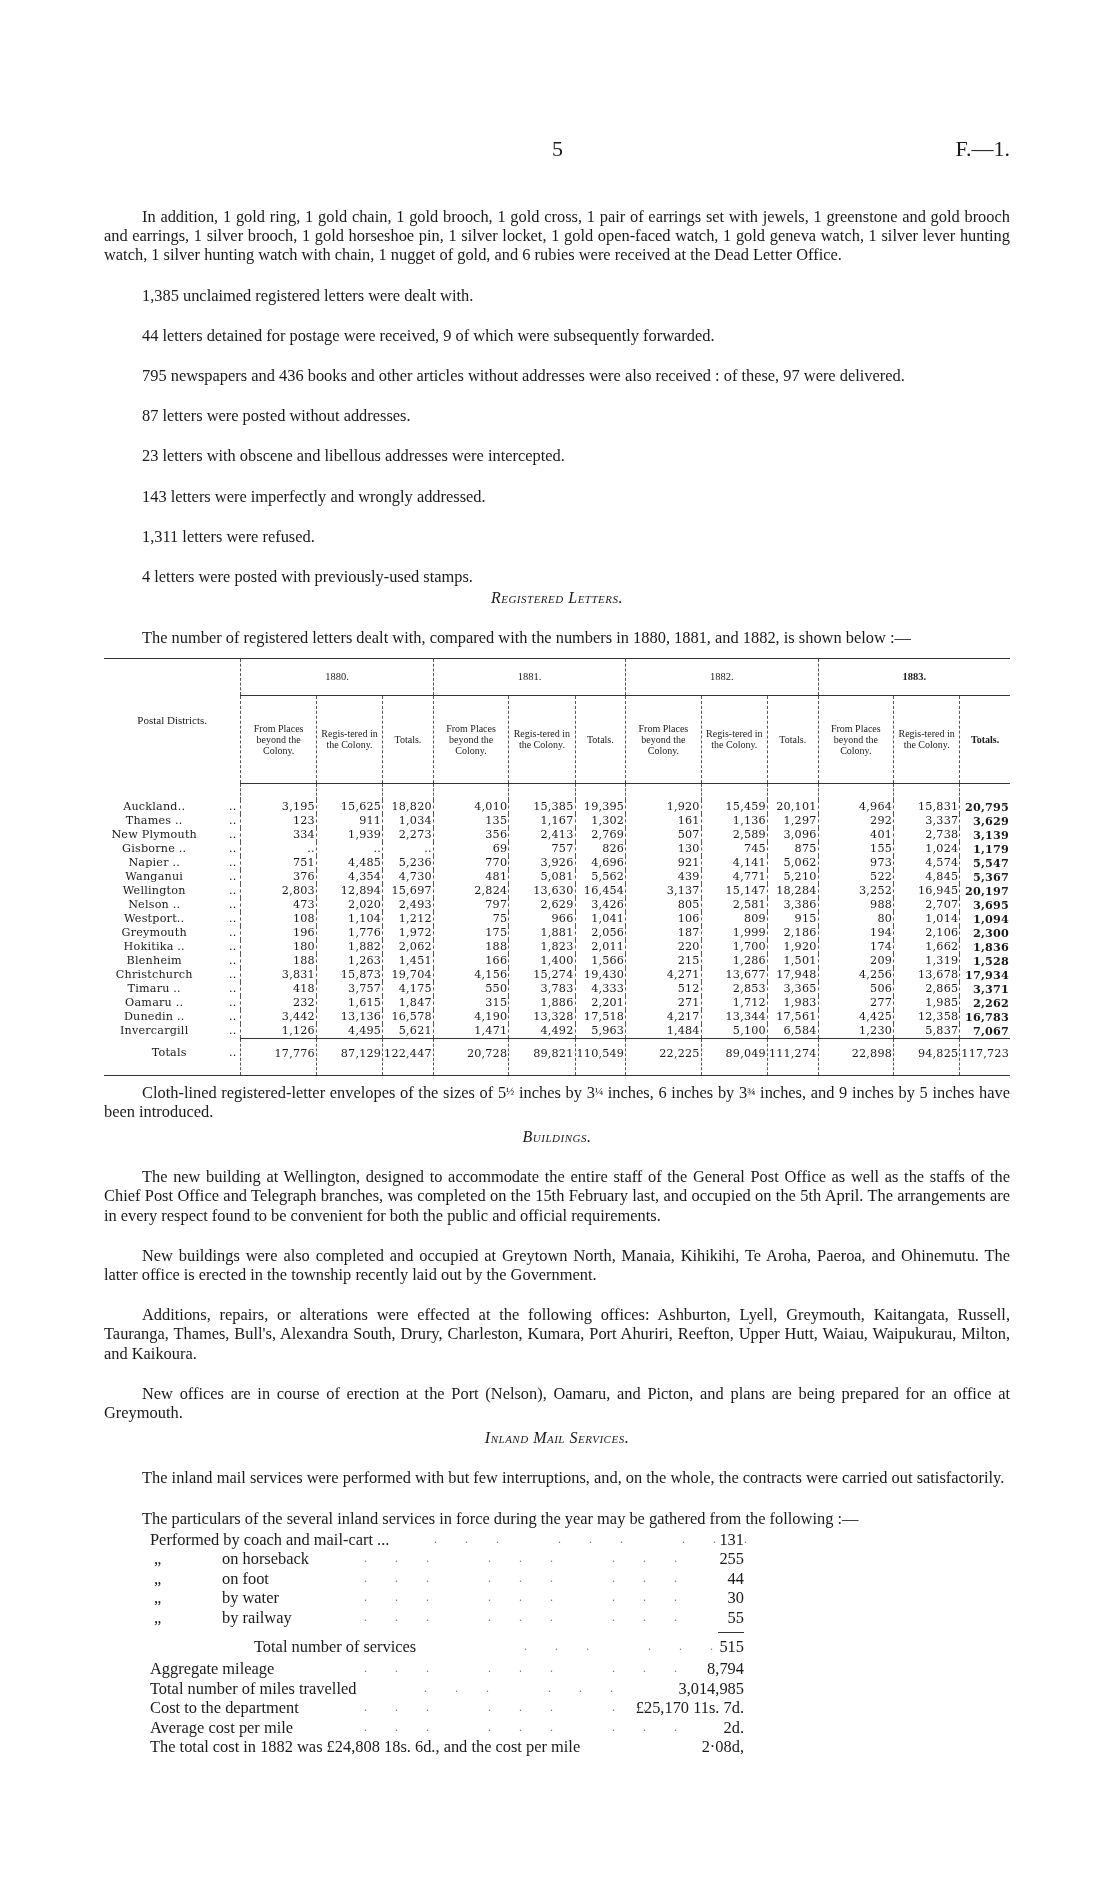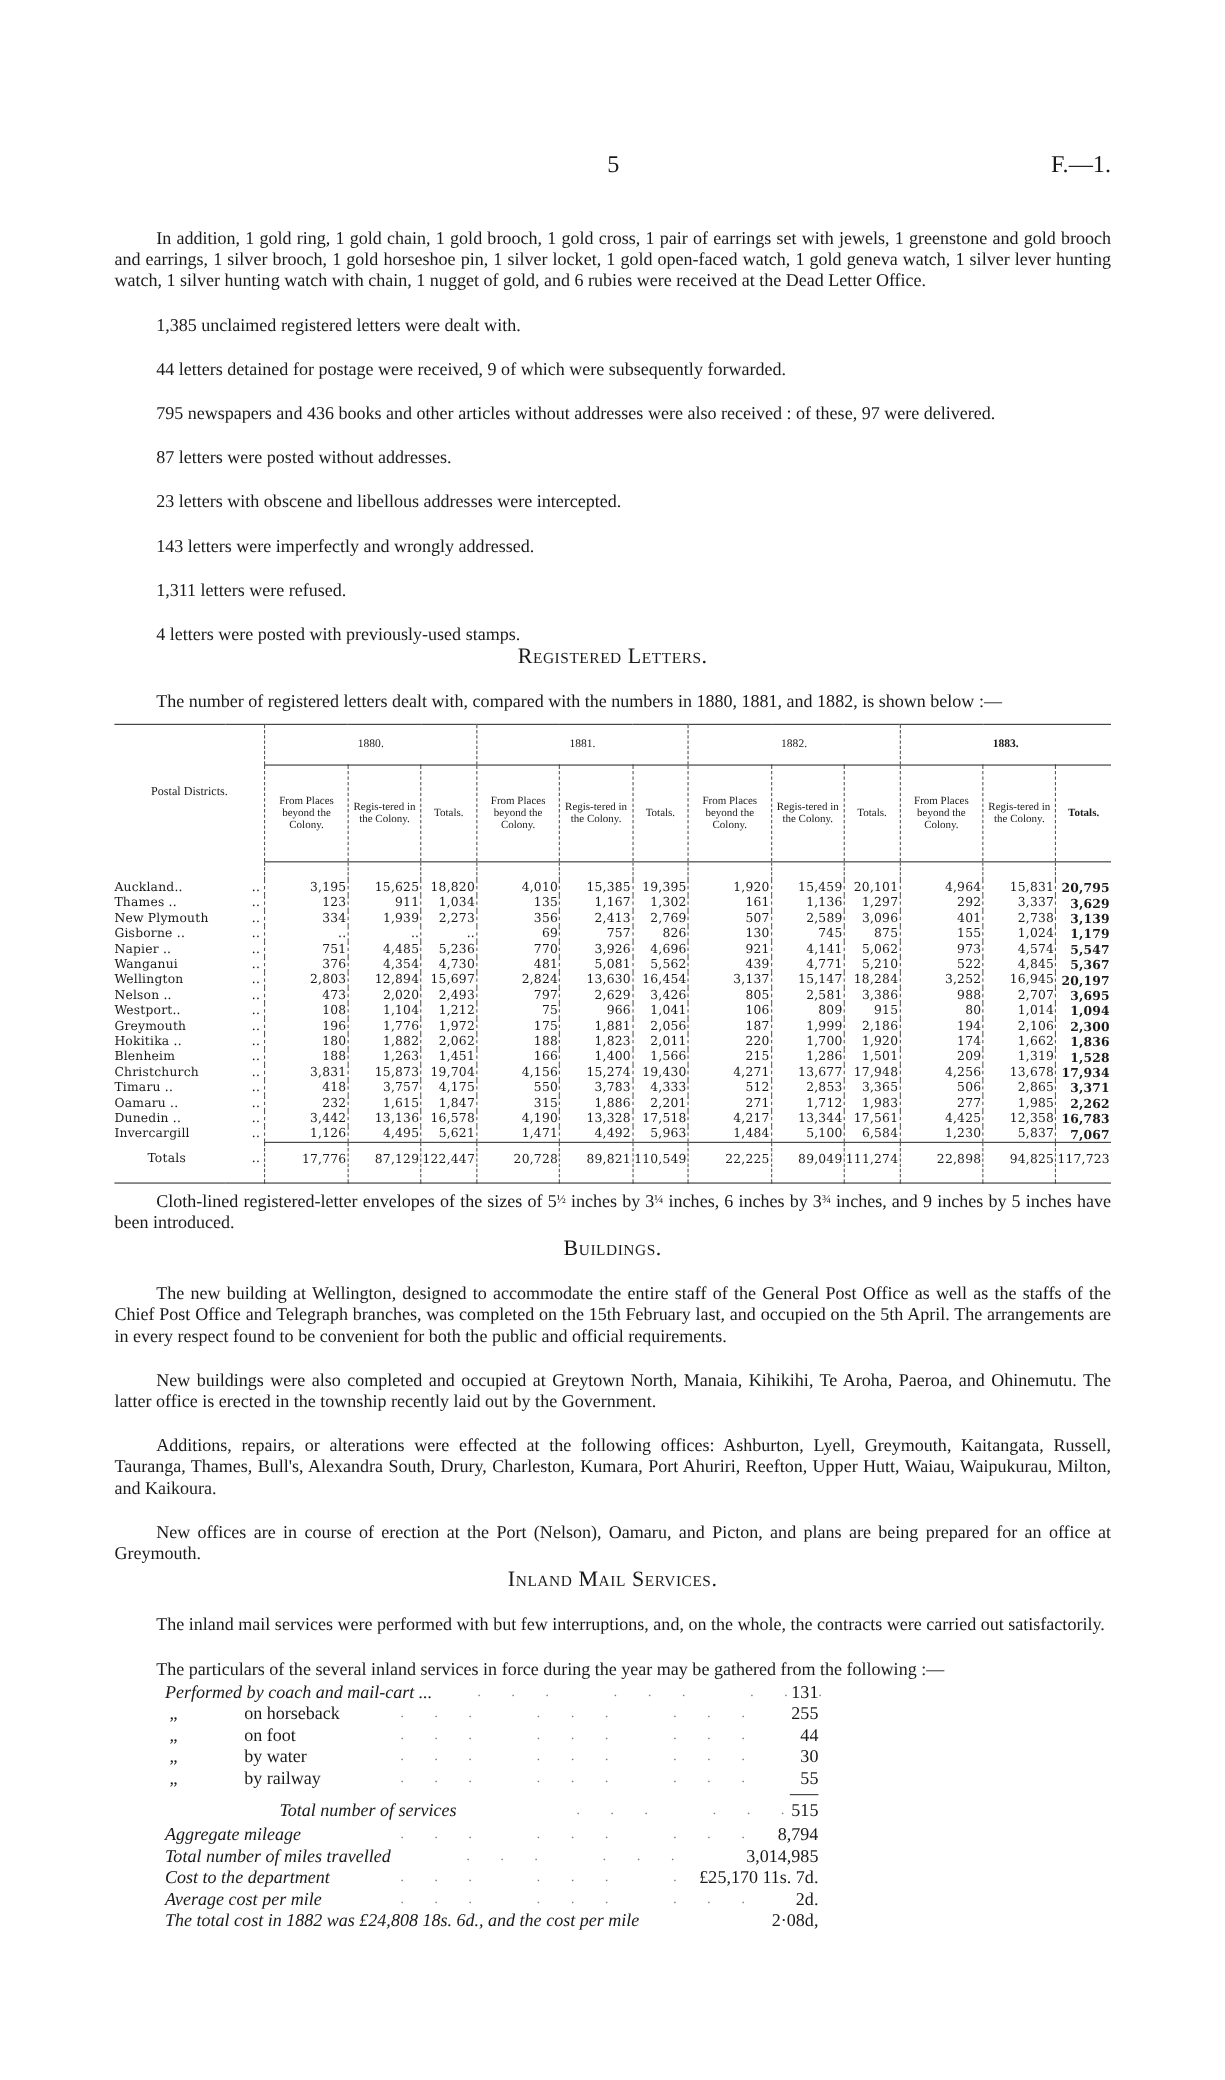--- a/index.html
+++ b/index.html
@@ -8,41 +8,41 @@
     font-family: "Liberation Serif", "DejaVu Serif", serif;
     color: #1a1a1a;
   }
   .page { position: absolute; left: 104px; top: 0; width: 906px; }
   .hdr { position: absolute; top: 136px; left: 0; width: 906px; height: 30px; font-size: 22px; }
   .hdr .pgnum { position: absolute; left: 448px; top: 0; }
   .hdr .ref { position: absolute; right: 0; top: 0; }
   .body { position: absolute; top: 186px; left: 0; width: 906px; font-size: 16.4px; line-height: 19.2px; }
   p { margin: 0; text-align: justify; }
   p.ind { text-indent: 38px; margin-top: 21px; }
-  .heading { text-align: center; font-variant: small-caps; letter-spacing: 0.5px; margin: 2px 0 0 0; font-size: 20px; }
+  .heading { text-align: center; font-variant: small-caps; letter-spacing: 0.5px; margin: 2px 0 0 0; font-size: 16px; font-style: italic; }
   
   .reg-table { margin-top: 10px; width: 906px; border-collapse: collapse; font-size: 12.6px; line-height: 14px; }
   .reg-table th { font-weight: normal; font-size: 10px; line-height: 11px; padding: 0; }
   .reg-table th.year { height: 36px; vertical-align: middle; border-bottom: 1px solid #333; font-size: 10.5px; }
   .reg-table th.sub { height: 87px; vertical-align: middle; }
   .reg-table th.district { font-size: 11px; width: 162px; text-align: center; }
   .reg-table thead tr:last-child th { border-bottom: 1.5px solid #333; }
   .reg-table tr.toprule td { border-top: 1.5px solid #333; height: 0; padding: 0; }
   .reg-table td { padding: 0 1px; text-align: right; white-space: nowrap; font-family: "DejaVu Serif", serif; font-size: 11.2px; letter-spacing: 0.2px; }
-  .reg-table td.name { text-align: left; font-family: "DejaVu Serif", serif; padding-left: 0; }
+  .reg-table td.name { text-align: center; font-family: "DejaVu Serif", serif; padding-left: 0; }
   .reg-table td.dots { text-align: right; padding-right: 4px; width: 30px; }
   .vl { border-left: 1px dashed #555; }
   .reg-table tr.spacer td { height: 16px; }
   .reg-table tr.totals td { padding-top: 8px; padding-bottom: 14px; }
   .reg-table tr.totals td.val { border-top: 1px solid #333; }
   .reg-table tr.bottomrule td { border-top: 1.5px solid #333; height: 0; padding: 0; }
   .reg-table .name-tot { text-align: right; padding-left: 30px !important; }
   
   .svc { position: relative; height: 19.5px; font-size: 16.4px; }
-  .svc .lbl { position: absolute; left: 46px; font-style: italic; }
+  .svc .lbl { position: absolute; left: 46px; }
   .svc .ditto { position: absolute; left: 50px; }
   .svc .lbl2 { position: absolute; left: 118px; }
   .svc .dots { position: absolute; left: 260px; width: 380px; color: #777; letter-spacing: 28px; white-space: nowrap; overflow: hidden; font-size: 12px; }
   .svc .val { position: absolute; right: 266px; }
   .rule-short { position: relative; height: 10px; }
   .rule-short div { position: absolute; right: 266px; width: 26px; border-top: 1.5px solid #333; top: 5px; }
   .sup { font-size: 11px; vertical-align: 3px; }
 </style>
 </head>
 <body>

